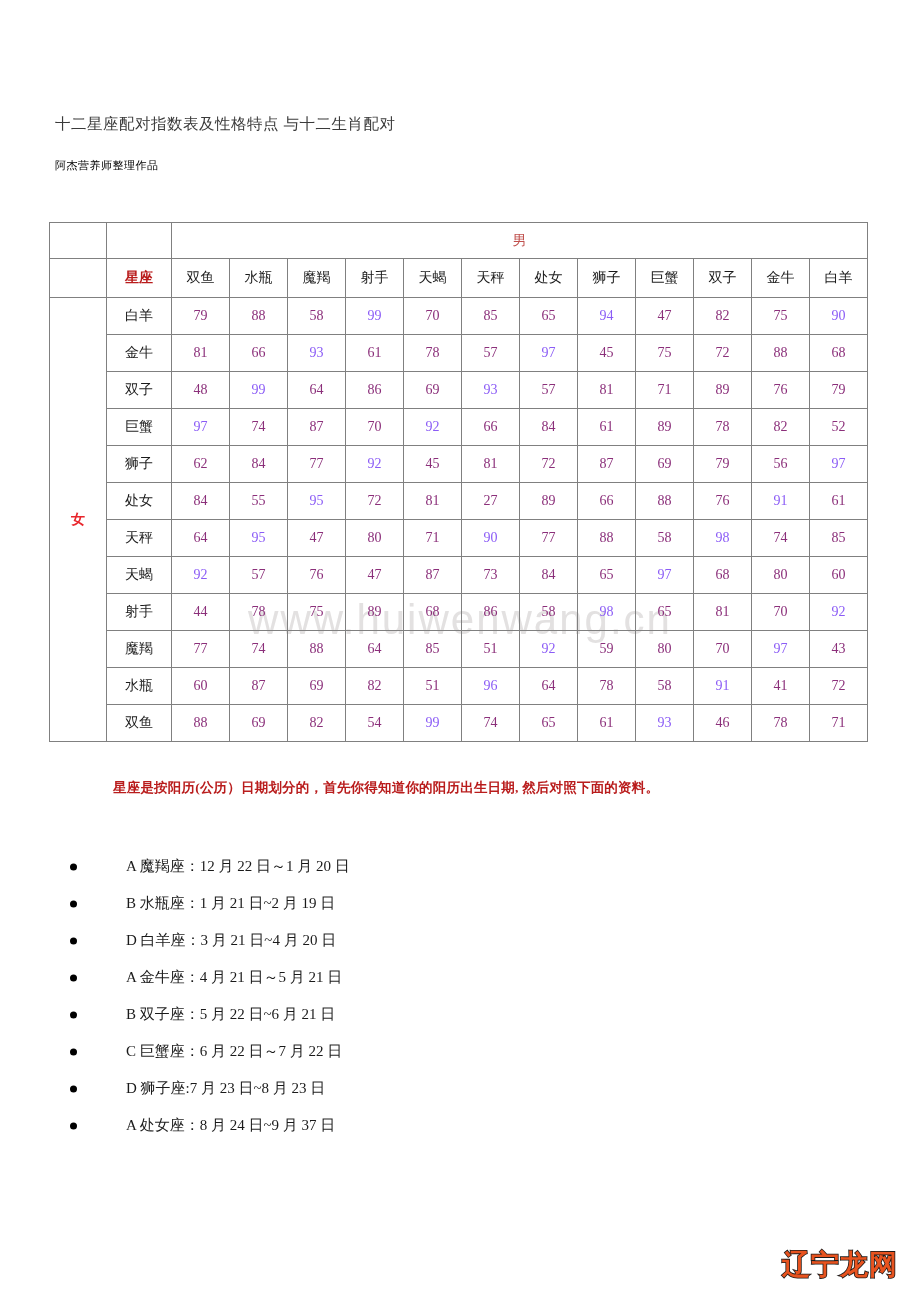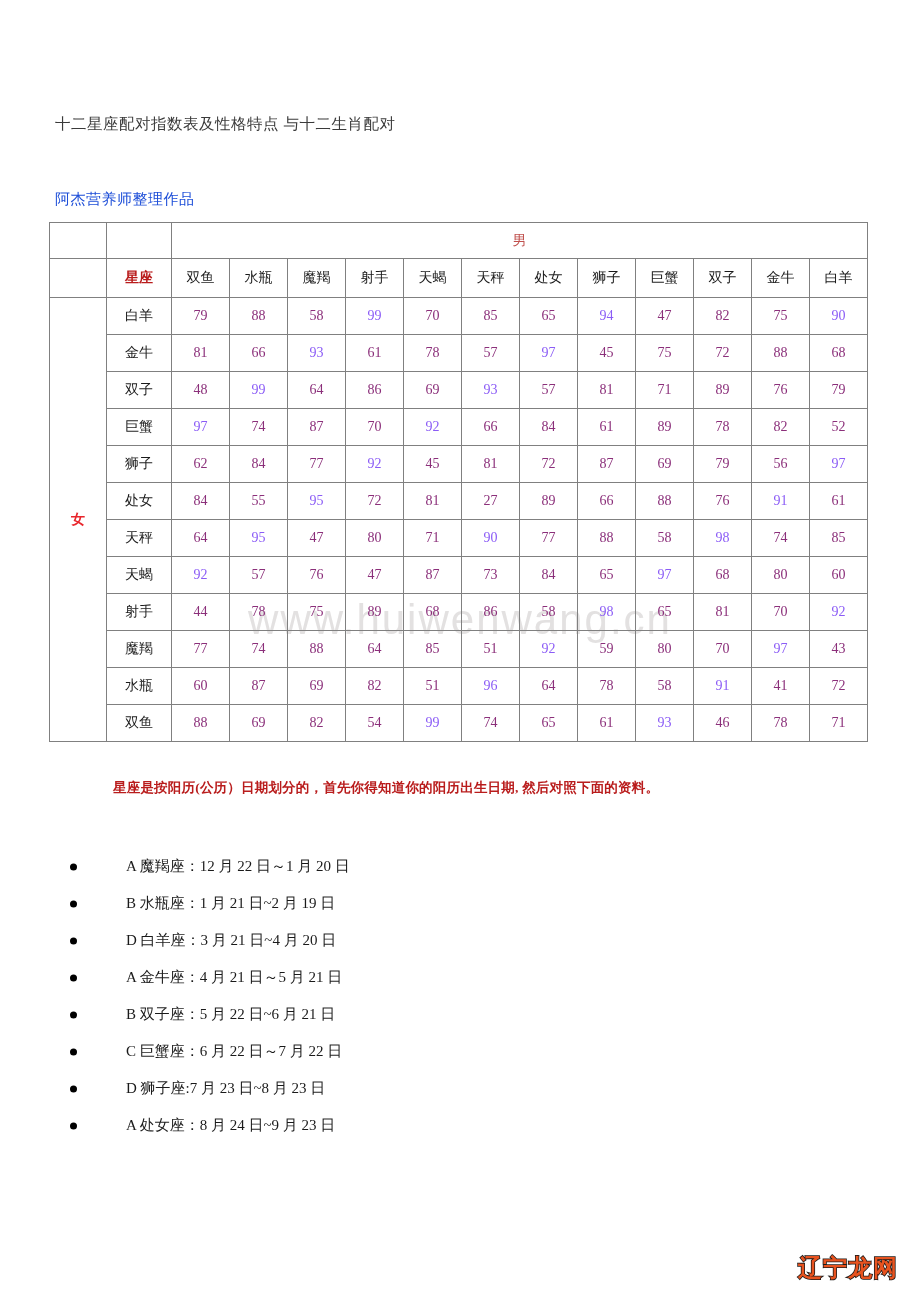--- a/index.html
+++ b/index.html
@@ -45,25 +45,24 @@
     top: 114px;
     font-size: 15.5px;
     color: #3a3a3a;
     letter-spacing: 0.5px;
     white-space: nowrap;
   }
   .doc-subtitle {
     position: absolute;
     left: 55px;
     top: 158px;
-    font-size: 15px;
-    color: #1d4ed8;
+    font-size: 11px;
+    color: #000000;
     letter-spacing: 0.5px;
     white-space: nowrap;
-    margin-top: 32px;
   }
 
   
   .tbl-wrap {
     position: absolute;
     left: 49px;
     top: 222px;
     z-index: 2;
   }
   table.matrix {
@@ -161,21 +160,21 @@
     border-radius: 50%;
     background: #000000;
   }
 
   
   .site-logo {
     position: absolute;
     right: 22px;
     bottom: 18px;
     font-family: "Liberation Sans", sans-serif;
-    font-size: 24px;
+    font-size: 28px;
     font-weight: 700;
     letter-spacing: 1px;
     color: #e8531f;
     -webkit-text-stroke: 1.6px #1a1a1a;
     paint-order: stroke fill;
     white-space: nowrap;
   }
 </style>
 </head>
 <body>
@@ -415,18 +414,18 @@
   <div class="green-note">星座是按阳历(公历）日期划分的，首先你得知道你的阳历出生日期, 然后对照下面的资料。</div>
 
   <ul class="sign-list" id="sign-date-list">
       <li><span class="bullet"></span><span>A 魔羯座：12 月 22 日～1 月 20 日</span></li>
       <li><span class="bullet"></span><span>B 水瓶座：1 月 21 日~2 月 19 日</span></li>
       <li><span class="bullet"></span><span>D 白羊座：3 月 21 日~4 月 20 日</span></li>
       <li><span class="bullet"></span><span>A 金牛座：4 月 21 日～5 月 21 日</span></li>
       <li><span class="bullet"></span><span>B 双子座：5 月 22 日~6 月 21 日</span></li>
       <li><span class="bullet"></span><span>C 巨蟹座：6 月 22 日～7 月 22 日</span></li>
       <li><span class="bullet"></span><span>D 狮子座:7 月 23 日~8 月 23 日</span></li>
-      <li><span class="bullet"></span><span>A 处女座：8 月 24 日~9 月 23 日</span></li>
+      <li><span class="bullet"></span><span>A 处女座：8 月 24 日~9 月 37 日</span></li>
     </ul>
 
   <div class="site-logo">辽宁龙网</div>
 
 </div>
 
 </body></html>

